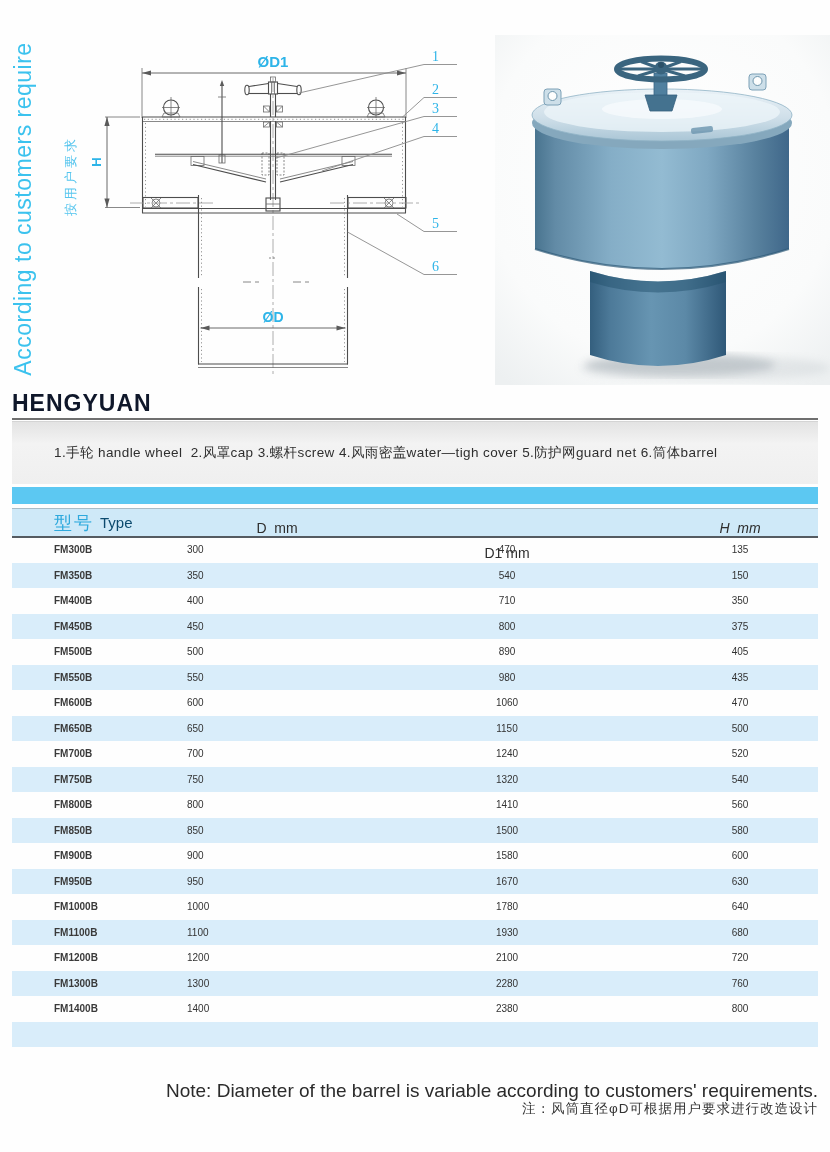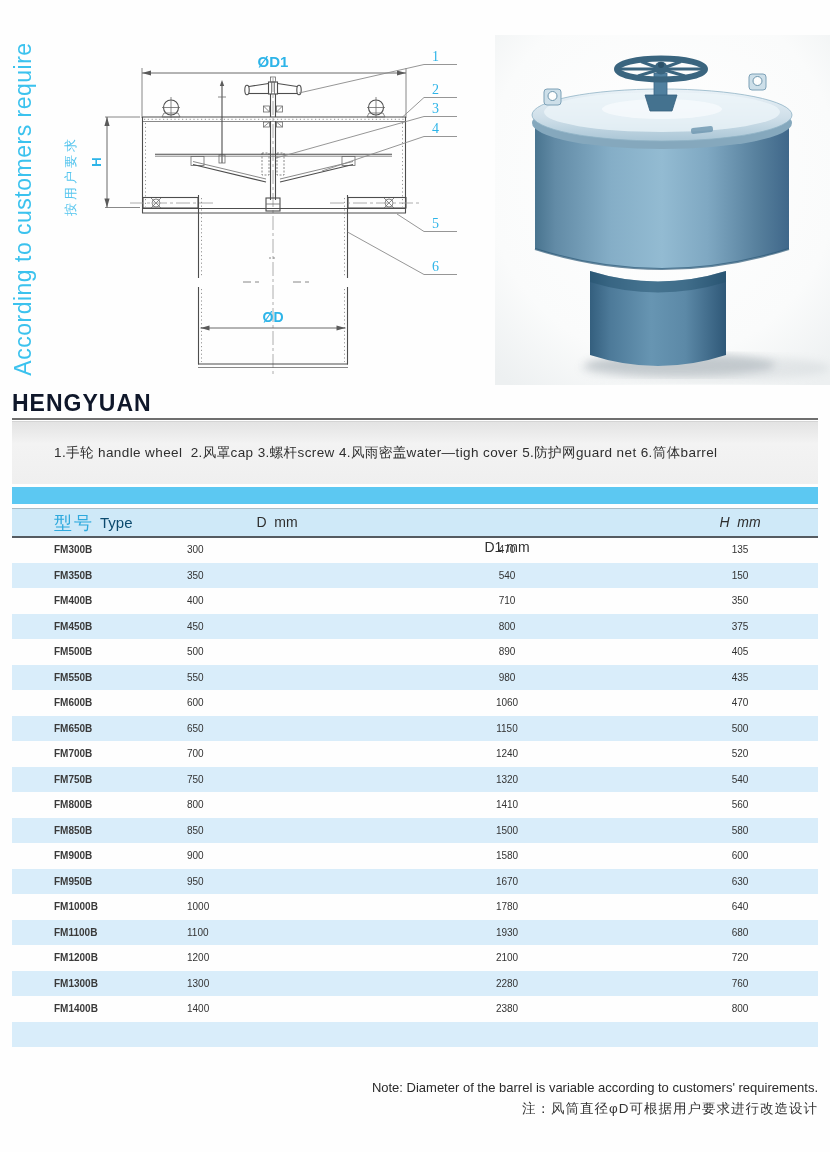--- a/index.html
+++ b/index.html
@@ -57,35 +57,35 @@
     position:absolute;left:12px;top:487px;width:806px;height:17px;background:var(--bar-cyan);
   }
   
   .thead{
     position:absolute;left:12px;top:508px;width:806px;height:27px;
     background:var(--header-bg);border-top:1px solid #a9bcc7;border-bottom:2px solid #555b61;
   }
   .thead .h-type{position:absolute;left:42px;top:0;height:27px;display:flex;align-items:center;}
   .h-type .cn{font-size:18px;letter-spacing:2px;color:#2fa9dd;}
   .h-type .en{font-size:15px;color:#0c4a6e;margin-left:6px;}
-  .thead .h-col{position:absolute;top:0;height:27px;line-height:27px;text-align:center;font-size:14px;color:#2e2e2e;white-space:pre;}
+  .thead .h-col{position:absolute;top:6px;height:27px;line-height:27px;text-align:center;font-size:14px;color:#2e2e2e;white-space:pre;}
   .h-d {left:175px;width:180px;}
   .h-d1{left:400px;width:190px;margin-top:25px;}
   .h-h {left:650px;width:156px;font-style:italic;}
   .tbody{position:absolute;left:12px;top:537px;width:806px;}
   .trow{position:relative;width:806px;height:25.5px;line-height:25.5px;font-size:10px;}
   .trow:nth-child(even){background:var(--row-alt);}
   .cell{position:absolute;top:0;height:25.5px;}
   .c-type{left:42px;font-weight:700;color:#3a3a3a;}
   .c-d {left:175px;width:180px;text-align:left;color:#333;}
   .c-d1{left:400px;width:190px;text-align:center;color:#333;}
   .c-h {left:650px;width:156px;text-align:center;color:#333;}
   
   .note-cn{position:absolute;left:12px;top:1100px;width:806px;text-align:right;font-size:13.5px;letter-spacing:1px;color:#333;}
-  .note-en{position:absolute;left:12px;top:1080px;width:806px;text-align:right;font-size:13px;color:#2b2b2b;}
+  .note-en{position:absolute;left:12px;top:1080px;width:806px;text-align:right;font-size:19px;color:#2b2b2b;}
 </style>
 </head>
 <body>
 
 <div class="page">
 
   <div class="vtext-en">According to customers require</div>
   <div class="vtext-cn">按用户要求</div>
 
   <svg class="drawing" viewBox="0 0 400 360">

